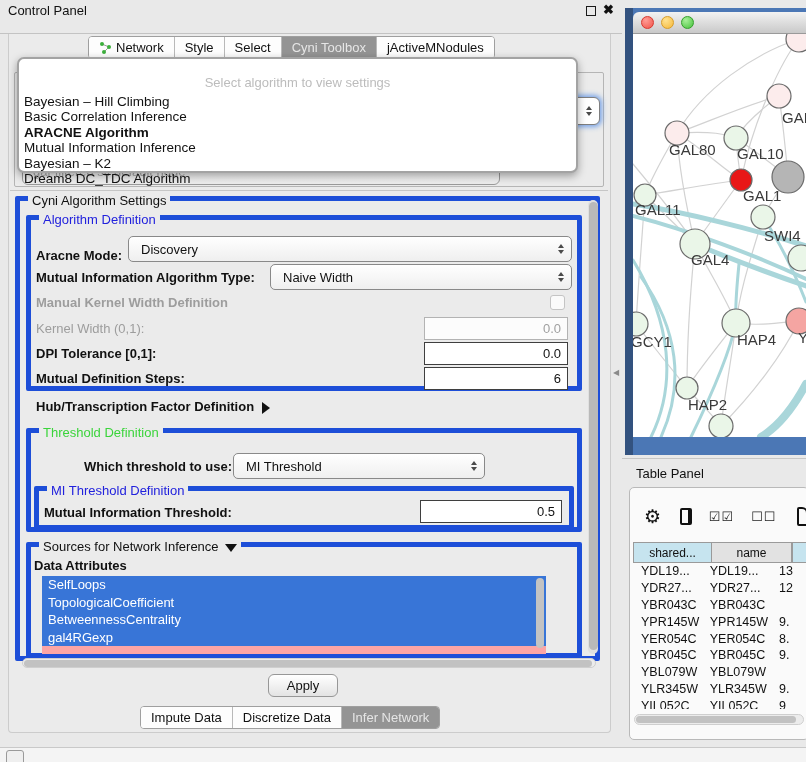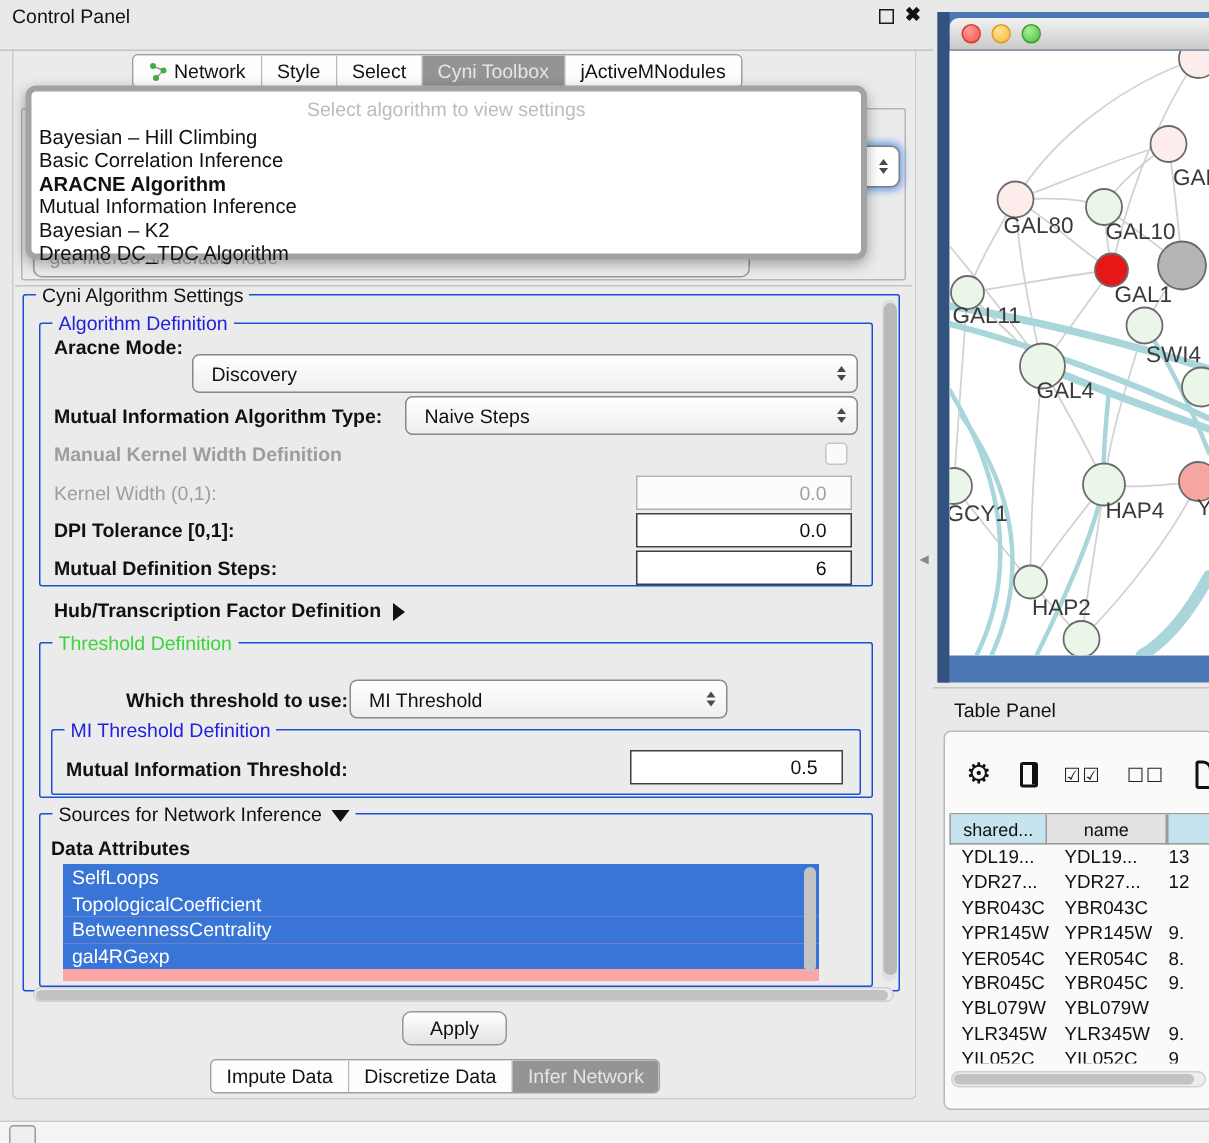--- a/index.html
+++ b/index.html
@@ -36,45 +36,45 @@
   #combo-fragment { left:524px; top:97px; width:76px; height:28px; border-radius:6px;
     border:1px solid #7f7f7f; background:#fff;
     box-shadow:0 0 5px 2px rgba(100,150,230,.85); z-index:6; }
   #bg-combo { left:22px; top:158px; width:478px; height:27px; border-radius:6px;
     border:1px solid #9a9a9a; background:linear-gradient(#fdfdfd,#ececec);
     font-size:13px; line-height:25px; padding-left:10px; color:#a8a8a8; z-index:6; }
   #section-divider { left:10px; top:190px; width:598px; height:1px; background:#c6c6c6; z-index:7; }
 
   
   #algo-popup { left:17px; top:57px; width:561px; height:116px; background:#fff;
-    border:4px solid #a3a3a3; border-radius:7px; box-shadow:0 3px 9px rgba(0,0,0,.35);
-    z-index:30; padding-top:4px; }
+    border:2px solid #a3a3a3; border-radius:7px; box-shadow:0 3px 9px rgba(0,0,0,.35);
+    z-index:30; padding-top:16px; }
   #algo-popup .ph { text-align:center; color:#bcbcbc; font-size:13px; height:19px; }
   .popup-item { font-size:13.5px; line-height:15.4px; padding-left:5px; white-space:nowrap; }
   .popup-item.sel { font-weight:700; }
 
   
-  .groupbox { border:1px solid #1d4ed8; border-radius:2px; }
+  .groupbox { border:5px solid #1d4ed8; border-radius:2px; }
   .grouplabel { position:absolute; top:-8px; left:8px; background:#ebebeb;
     padding:0 4px; font-size:13px; white-space:nowrap; }
   .t-blue { color:#2121dd; }
   .t-green { color:#3bd43b; }
 
   
   .combo { border:1px solid #898989; border-radius:5px;
     background:linear-gradient(#ffffff,#efefef); font-size:13px;
     display:flex; align-items:center; padding-left:12px; }
   .arrows { position:absolute; right:7px; top:50%; transform:translateY(-50%);
     display:flex; flex-direction:column; gap:2px; }
   .tri-up { width:0; height:0; border-left:3.5px solid transparent;
     border-right:3.5px solid transparent; border-bottom:4.5px solid #4a4a4a; }
   .tri-dn { width:0; height:0; border-left:3.5px solid transparent;
     border-right:3.5px solid transparent; border-top:4.5px solid #4a4a4a; }
   .field { background:#fff; border:1.5px solid #3f3f3f; font-size:13px;
-    text-align:right; padding:2px 16px; line-height:17px; }
+    text-align:right; padding:2px 6px; line-height:17px; }
   .field.off { border:1px solid #b3b3b3; background:#fcfcfc; color:#a0a0a0; }
   .checkbox { width:15px; height:15px; border:1px solid #c4c4c4; border-radius:3px;
     background:#fafafa; }
 
   .tri-right { display:inline-block; width:0; height:0; border-top:6px solid transparent;
     border-bottom:6px solid transparent; border-left:8px solid #111;
     vertical-align:middle; margin-left:8px; }
   .tri-down { display:inline-block; width:0; height:0; border-left:6px solid transparent;
     border-right:6px solid transparent; border-top:8px solid #111;
     vertical-align:middle; margin-left:6px; }
@@ -205,31 +205,31 @@
 <div class="abs groupbox" style="left:15px; top:196px; width:585px; height:465px;">
   <span class="grouplabel">Cyni Algorithm Settings</span>
 </div>
 <div class="abs" id="settings-vscroll">
     <div class="thumb"></div>
   </div>
 
 <div class="abs groupbox" style="left:26px; top:215px; width:556px; height:176px;">
   <span class="grouplabel t-blue">Algorithm Definition</span>
 </div>
-<div class="abs lbl b" style="left:36px; top:224px;">Aracne Mode:</div>
+<div class="abs lbl b" style="left:36px; top:248px;">Aracne Mode:</div>
 <div class="abs combo" style="left:128px; top:236px; width:444px; height:26px;">
   <span>Discovery</span>
   <span class="arrows">
       <span class="tri-up"></span>
       <span class="tri-dn"></span>
     </span>
 </div>
 <div class="abs lbl b" style="left:36px; top:270px;">Mutual Information Algorithm Type:</div>
 <div class="abs combo" style="left:270px; top:264px; width:302px; height:26px;">
-  <span>Naive Steps</span>
+  <span>Naive Width</span>
   <span class="arrows">
       <span class="tri-up"></span>
       <span class="tri-dn"></span>
     </span>
 </div>
 <div class="abs lbl b dis" style="left:36px; top:295px;">Manual Kernel Width Definition</div>
 <div class="abs checkbox" style="left:550px; top:295px;"></div>
 <div class="abs lbl dis" style="left:36px; top:321px;">Kernel Width (0,1):</div>
 <div class="abs field off" style="left:424px; top:317px; width:144px; height:23px;">0.0</div>
 <div class="abs lbl b" style="left:36px; top:346px;">DPI Tolerance [0,1]:</div>
@@ -364,21 +364,21 @@
 <div class="abs" id="tp-title">Table Panel</div>
 <div class="abs" id="table-panel">
   <div id="tp-toolbar">
     <span id="gear-icon">⚙</span>
     <span id="cols-icon"></span>
     <span class="cb-pair">☑☑</span>
     <span class="cb-pair">☐☐</span>
     <span id="doc-icon"></span>
   </div>
   <div id="tp-header">
-      <div class="hcell blue" style="width: 65px;">shared...</div>
+      <div class="hcell blue" style="width: 79px;">shared...</div>
       <div class="hcell gray" style="width: 80px;">name</div>
       <div class="hcell blue" style="width: 40px;"></div>
     </div>
   <div id="tp-rows">
       <div class="trow">
         <div class="tcell" style="width: 77px; padding-left: 8px;">YDL19...</div>
         <div class="tcell" style="width: 80px; padding-left: 8px;">YDL19...</div>
         <div class="tcell" style="width: 40px; padding-left: 6px;">13</div>
       </div>
       <div class="trow">

